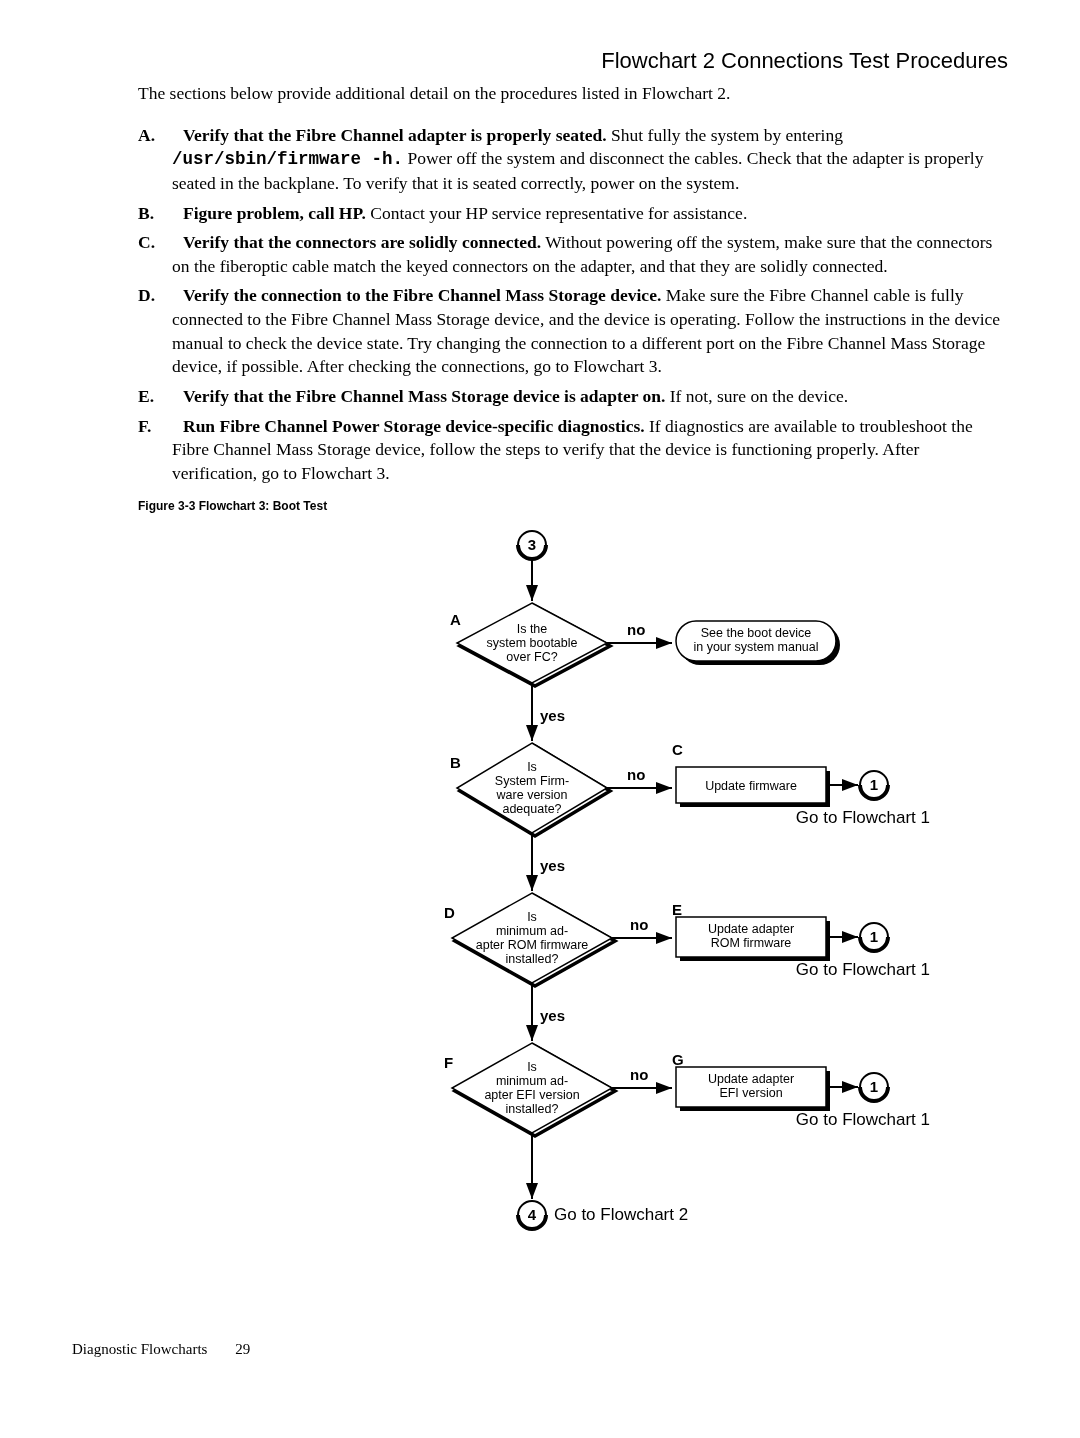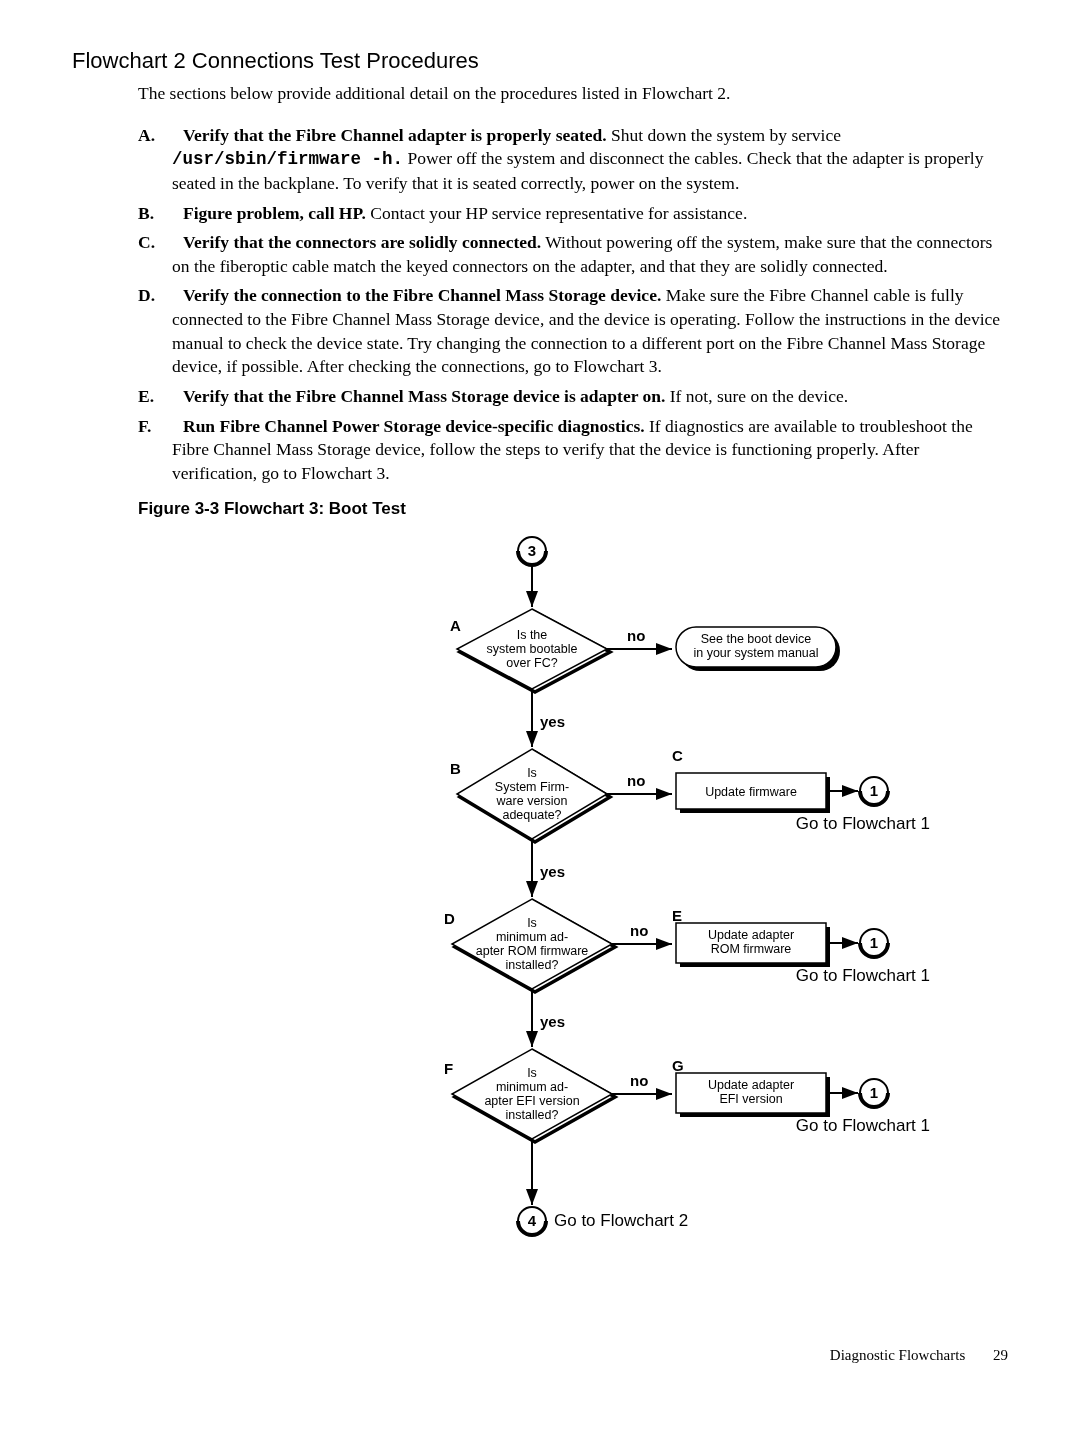--- a/index.html
+++ b/index.html
@@ -10,20 +10,21 @@
     font-size: 17.5px;
     color: #000;
     background: #fff;
     width: 1080px;
   }
   .section-head {
     font-family: 'Segoe UI Light', 'Helvetica Neue', Arial, sans-serif;
     font-weight: 300;
     font-size: 22px;
     margin: 0 0 8px 0;
+    text-align: right;
   }
   .intro {
     margin: 0 0 18px 66px;
     line-height: 1.35;
   }
   .ol {
     margin: 0 0 14px 66px;
   }
   .li {
     display: flex;
@@ -33,55 +34,54 @@
   .li .marker {
     flex: 0 0 34px;
     font-weight: bold;
   }
   .li .txt { flex: 1; }
   .b { font-weight: bold; margin-left: 11px; }
   .mono { font-family: 'Courier New', monospace; font-weight: bold; }
   .fig-caption {
     font-family: Arial, Helvetica, sans-serif;
     font-weight: bold;
-    font-size: 17px;
+    font-size: 12px;
     margin: 14px 0 10px 66px;
   }
   .chart-wrap {
     position: relative;
     width: 560px;
     height: 790px;
     margin: 0 auto 0 300px;
   }
   .chart-wrap svg text {
     font-family: Arial, Helvetica, sans-serif;
   }
   .label-bold { font-weight: bold; font-size: 15px; }
   .label-small { font-size: 12.5px; }
   .label-serif { font-family: Georgia, serif; font-size: 17px; }
   .footer {
     position: relative;
     margin-top: 28px;
-    text-align: right;
     font-size: 15px;
   }
   .footer .pg { margin-left: 24px; }
 </style>
 </head>
 <body>
 
 <div class="section-head">Flowchart 2 Connections Test Procedures</div>
 
 <p class="intro">The sections below provide additional detail on the procedures listed in Flowchart 2.</p>
 
 <div class="ol">
   <div class="li">
     <div class="marker">A.</div>
     <div class="txt">
-      <span class="b">Verify that the Fibre Channel adapter is properly seated.</span><span> Shut down the system by service </span><span class="mono">/usr/sbin/firmware -h.</span><span> Power off the system and disconnect the cables. Check that the adapter is properly seated in the backplane. To verify that it is seated correctly, power on the system.</span>
+      <span class="b">Verify that the Fibre Channel adapter is properly seated.</span><span> Shut fully the system by entering </span><span class="mono">/usr/sbin/firmware -h.</span><span> Power off the system and disconnect the cables. Check that the adapter is properly seated in the backplane. To verify that it is seated correctly, power on the system.</span>
     </div>
   </div>
   <div class="li">
     <div class="marker">B.</div>
     <div class="txt">
       <span class="b">Figure problem, call HP.</span><span> Contact your HP service representative for assistance.</span>
     </div>
   </div>
   <div class="li">
     <div class="marker">C.</div>

